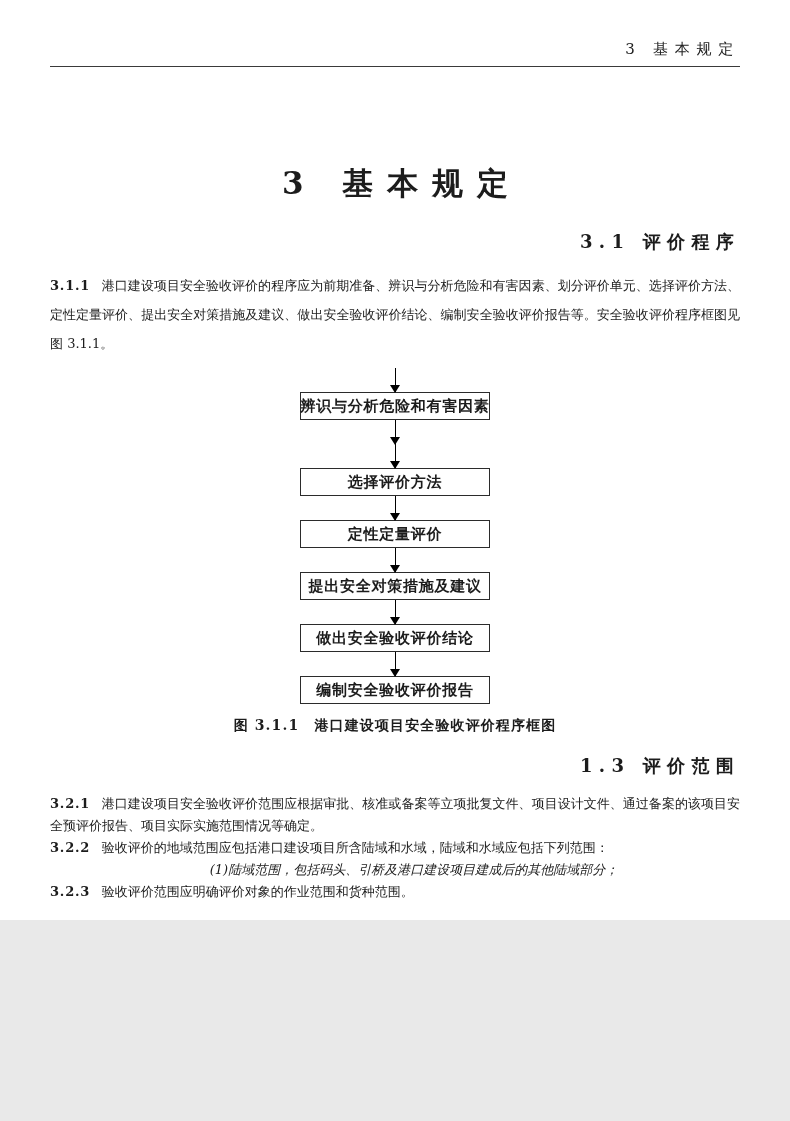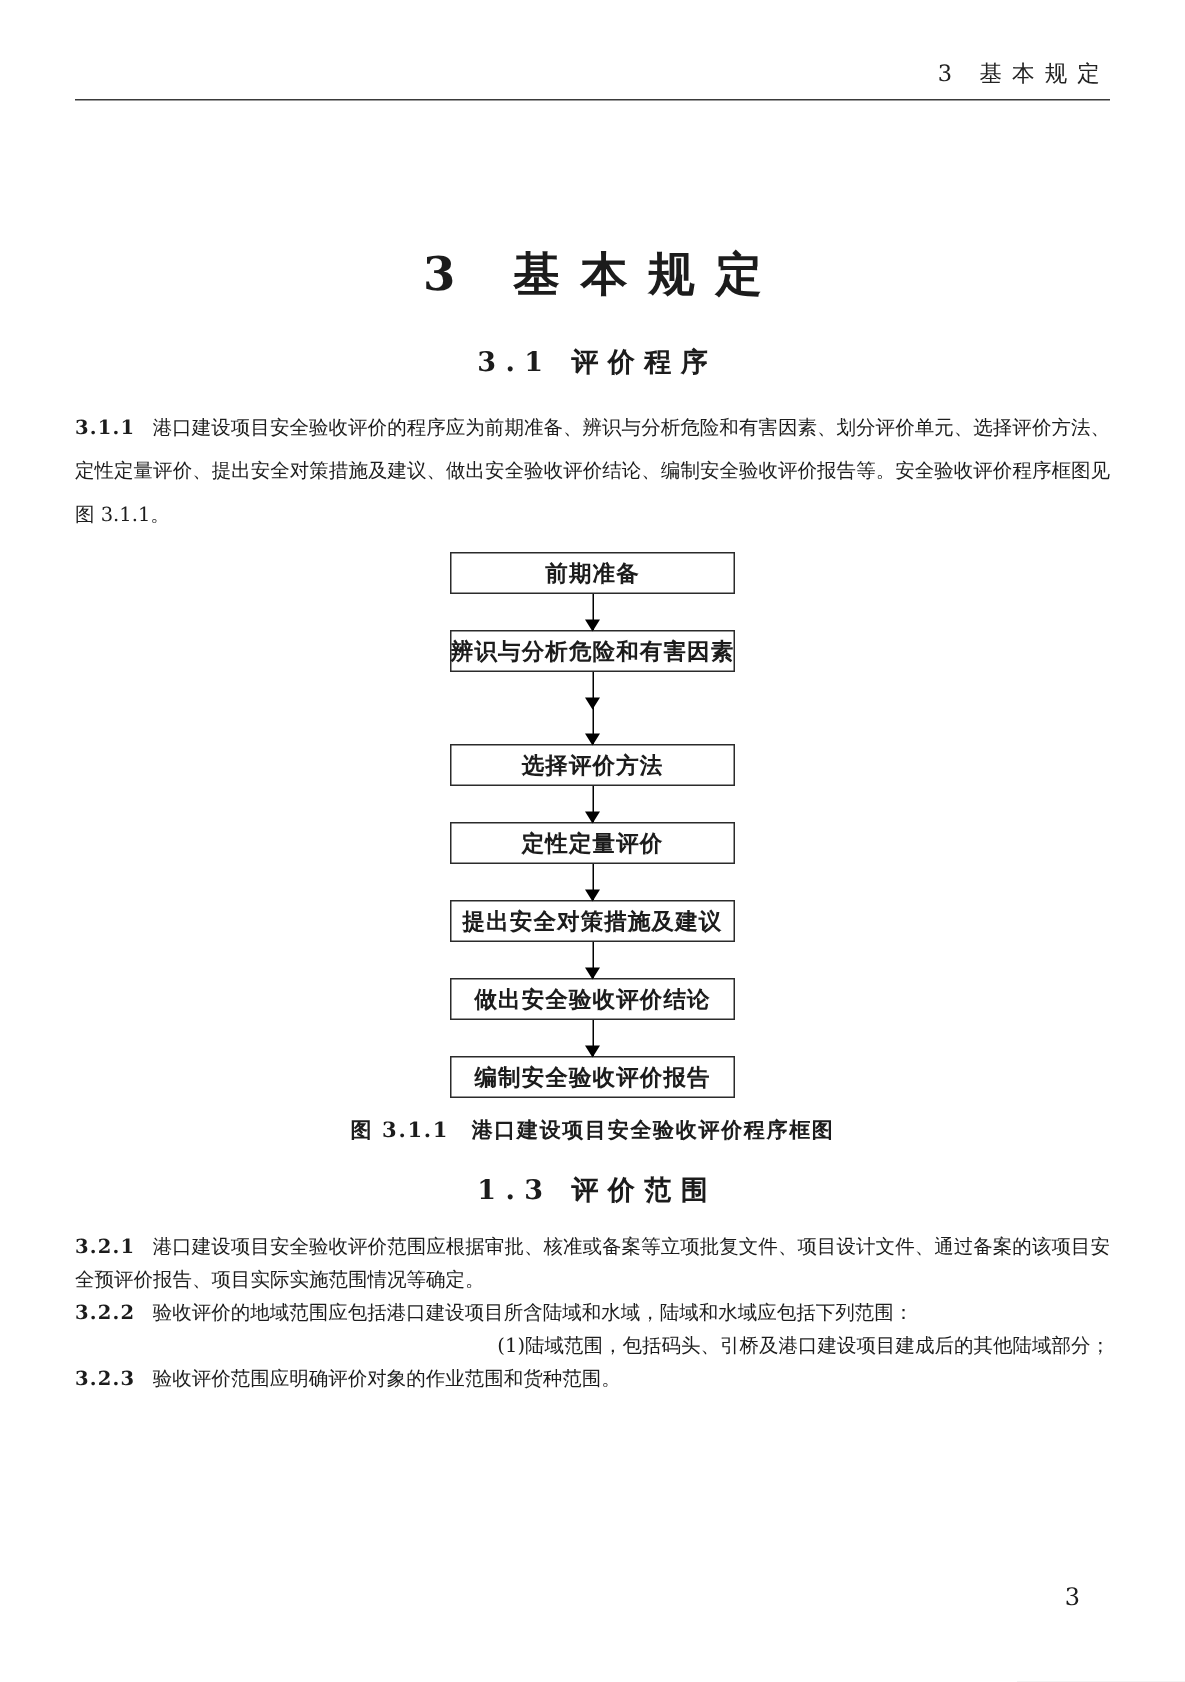--- a/index.html
+++ b/index.html
@@ -1,18 +1,18 @@
 <!DOCTYPE html>
 <html><head>
 <meta charset="utf-8">
 <style>
   html,body{margin:0;padding:0;background:#e9e9e9;}
   .page{
     position:relative;
-    width:790px;height:1121px;
+    width:790px;height:920px;
     margin:0 auto;
     background:#ffffff;
     box-sizing:border-box;
     padding:38px 50px 0 50px;
     font-family:"DejaVu Serif","Liberation Serif",serif;
     color:#1c1c1c;
     overflow:hidden;
   }
   
   .running-header{
@@ -32,21 +32,21 @@
     text-align:center;
     font-size:31px;
     font-weight:bold;
     letter-spacing:0.45em;
     text-indent:0.45em;
     line-height:40px;
   }
   
   .section{
     margin:26px 0 0 0;
-    text-align:center;
+    text-align:right;
     font-size:18px;
     font-weight:bold;
     letter-spacing:0.35em;
     text-indent:0.35em;
     line-height:26px;
   }
   .section-32{margin-top:18px;}
   
   .para{
     margin:0;
@@ -57,21 +57,22 @@
   .para-311{margin-top:16px;}
   .body-block{margin-top:14px;}
   .body-block .para{line-height:22px;}
   .pnum{
     font-weight:bold;
     margin-right:0.9em;
     letter-spacing:0.06em;
   }
   .list-item{
     padding-left:38px;
-    text-align:right;
+    text-align:center;
+    font-style:italic;
   }
   
   .flowchart{
     margin:10px 0 0 0;
     display:flex;
     flex-direction:column;
     align-items:center;
   }
   .fc-box{
     width:190px;
@@ -128,21 +129,20 @@
   </div>
   <hr class="header-rule">
 
   <h1 class="chapter">3 基本规定</h1>
 
   <h2 class="section">3.1 评价程序</h2>
 
   <p class="para para-311"><span class="pnum">3.1.1</span><span>港口建设项目安全验收评价的程序应为前期准备、辨识与分析危险和有害因素、划分评价单元、选择评价方法、定性定量评价、提出安全对策措施及建议、做出安全验收评价结论、编制安全验收评价报告等。安全验收评价程序框图见图 3.1.1。</span></p>
 
   <figure class="flowchart" style="margin-left:0;margin-right:0;">
-    <div class="fc-box">前期准备</div>
     <div class="fc-arrow"></div>
     <div class="fc-box">辨识与分析危险和有害因素</div>
     <div class="fc-arrow"></div>
     <div class="fc-arrow"></div>
     <div class="fc-box">选择评价方法</div>
     <div class="fc-arrow"></div>
     <div class="fc-box">定性定量评价</div>
     <div class="fc-arrow"></div>
     <div class="fc-box">提出安全对策措施及建议</div>
     <div class="fc-arrow"></div>

